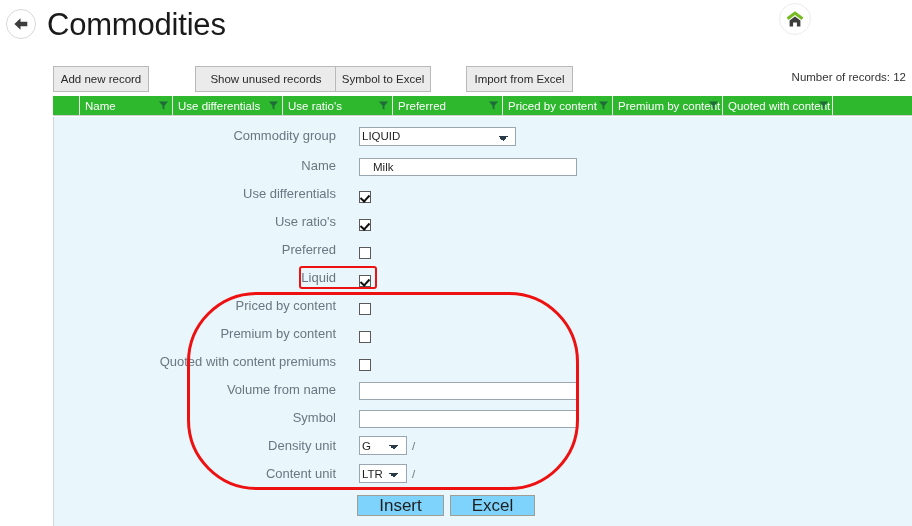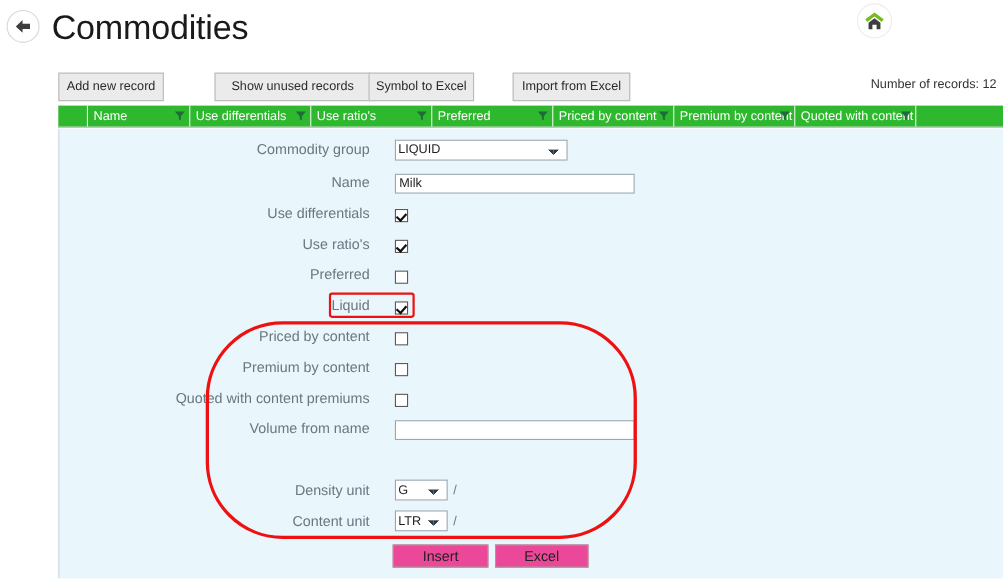--- a/index.html
+++ b/index.html
@@ -73,21 +73,21 @@
   .lbl-col {
     position:absolute; left:0; width:282px; text-align:right;
     font-size:13px; color:#6a7781; line-height:22px;
     white-space:nowrap;
   }
   .ctl-col { position:absolute; left:305px; top:0; }
 
   .txt-input {
     height:18px; border:1px solid #9aa7b0; background:#ffffff;
     font-family:"Liberation Sans", sans-serif; font-size:11.5px; color:#1f1f1f;
-    padding:0 3px; outline:none;
+    padding:0 13px; outline:none;
   }
   .sel-input {
     height:19px; border:1px solid #9aa7b0; background:#ffffff;
     font-family:"Liberation Sans", sans-serif; font-size:11.5px; color:#1f1f1f;
     padding:0 2px; outline:none; cursor:pointer;
     -webkit-appearance:none; appearance:none;
     background-image:
       linear-gradient(45deg, transparent 50%, #2a3a47 50%),
       linear-gradient(135deg, #2a3a47 50%, transparent 50%);
     background-position: calc(100% - 12px) 8px, calc(100% - 7px) 8px;
@@ -110,22 +110,22 @@
     position:absolute; border:2.5px solid #ee1111; border-radius:3px;
     pointer-events:none;
   }
   .anno-ellipse {
     position:absolute; border:3px solid #ee1111; border-radius:70px;
     pointer-events:none; background:transparent;
   }
 
   
   .foot-btn {
-    position:absolute; height:21px; background:#ec4899; border:1px solid #9e9e94;
-    font-family:"Liberation Sans", sans-serif; font-size:13px; color:#1f1f1f;
+    position:absolute; height:21px; background:#7dd3fc; border:1px solid #9e9e94;
+    font-family:"Liberation Sans", sans-serif; font-size:17px; color:#1f1f1f;
     display:flex; align-items:center; justify-content:center; cursor:pointer;
   }
 </style>
 </head>
 <body>
 
 <div id="app">
 
   <div class="titlebar">
     <div class="back-btn">
@@ -272,20 +272,26 @@
       </div>
     </div>
 
     <div class="row" style="top:262px">
       <div class="lbl-col">Volume from name</div>
       <div class="ctl-col" style="top:2px">
         <input class="txt-input" style="width: 218px;" type="text" value="">
       </div>
     </div>
 
+    <div class="row" style="top:290px">
+      <div class="lbl-col">Symbol</div>
+      <div class="ctl-col" style="top:2px">
+        <input class="txt-input" style="width: 218px;" type="text" value="">
+      </div>
+    </div>
 
     <div class="row" style="top:318px">
       <div class="lbl-col">Density unit</div>
       <div class="ctl-col" style="top:1px; display:flex; align-items:center;">
         <select class="sel-input" style="width:48px">
           <option>G</option>
         </select>
         <span class="slash">/</span>
       </div>
     </div>

